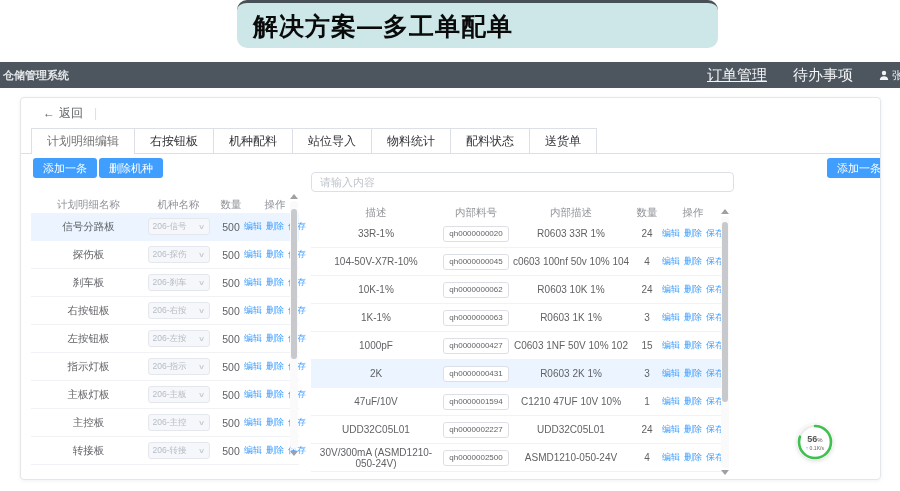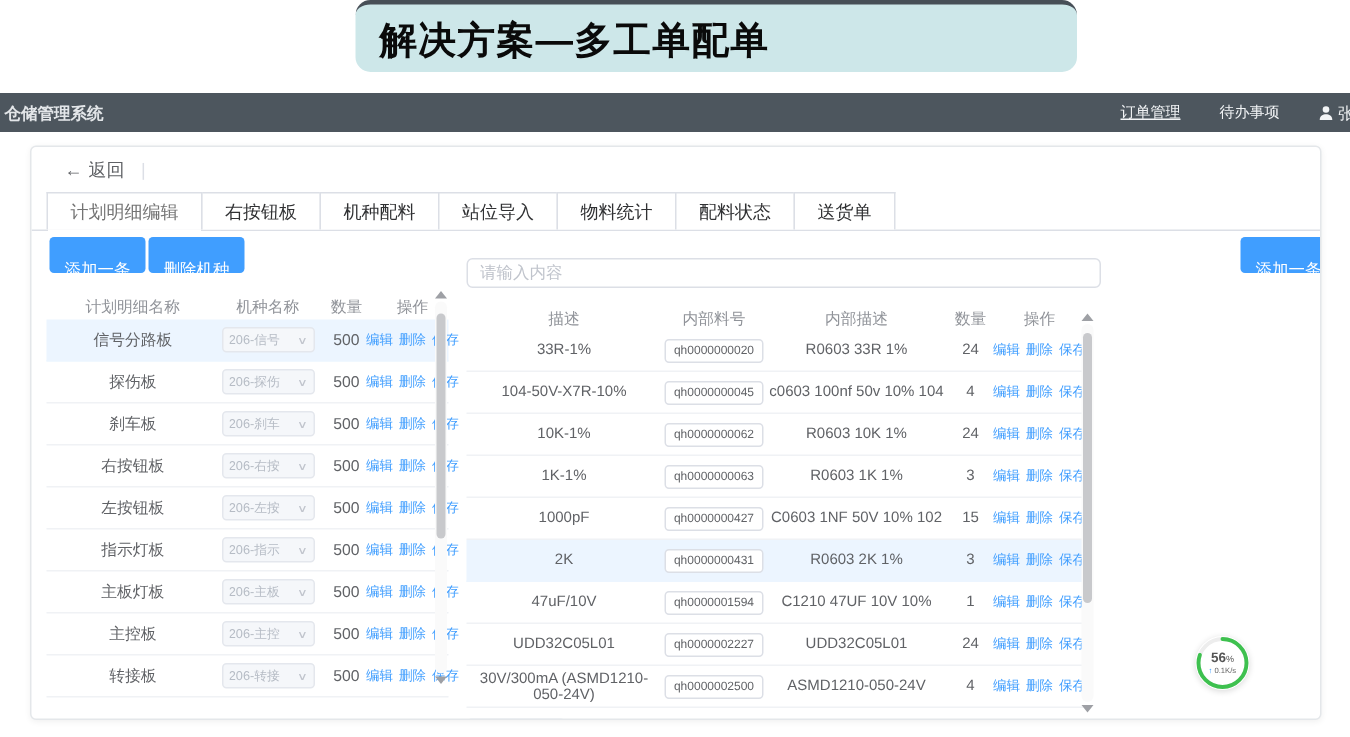--- a/index.html
+++ b/index.html
@@ -9,21 +9,21 @@
   
   .banner { position:absolute; left:237px; top:0; width:481px; height:48px;
             background:#cde7e9; border-radius:10px; border-top:3px solid #474f57; }
   .banner-title { display:block; padding:7px 0 0 16px; font-size:25px; font-weight:bold; color:#0a0a0a; letter-spacing:1px; }
 
   
   .topbar { position:absolute; left:0; top:62px; width:900px; height:26px; background:#4d565e;
             display:flex; align-items:center; justify-content:space-between; }
   .brand { color:#e3e6e9; font-size:11px; font-weight:bold; padding-left:3px; white-space:nowrap; }
   .topmenu { display:flex; align-items:center; gap:26px; padding-right:2px; }
-  .topmenu a { color:#f2f4f6; font-size:10px; text-decoration:none; cursor:pointer; white-space:nowrap; }
+  .topmenu a { color:#f2f4f6; font-size:15px; text-decoration:none; cursor:pointer; white-space:nowrap; }
   .topmenu a.underline { text-decoration:underline; }
   .topuser { display:flex; align-items:center; gap:3px; color:#f2f4f6; font-size:11px; margin-right:-5px; }
   .topuser svg { display:block; }
 
   
   .card { position:absolute; left:20px; top:97px; width:861px; height:383px; background:#fff;
           border:1px solid #e4e7ea; border-radius:4px; box-shadow:0 1px 4px rgba(0,0,0,0.06); overflow:hidden; }
 
   .crumb { position:absolute; left:22px; top:6px; display:flex; align-items:center; height:18px; }
   .back-link { color:#606266; font-size:12px; cursor:pointer; display:flex; align-items:center; gap:4px; }
@@ -31,21 +31,21 @@
   .crumb-title { color:#1f2d3d; font-size:13px; font-weight:bold; white-space:nowrap; }
 
   
   .tabs { position:absolute; left:0; top:30px; width:100%; height:26px; border-bottom:1px solid #dcdfe6; padding-left:10px; display:flex; }
   .tab { position:relative; height:25px; line-height:25px; padding:0 15px; font-size:12px; color:#303133;
          background:#fff; border:1px solid #dcdfe6; border-bottom:none; margin-right:-1px; cursor:pointer; white-space:nowrap; }
   .tab.active { color:#737373; z-index:2; }
   .tab.active::after { content:''; position:absolute; left:0; right:0; bottom:-1px; height:1px; background:#fff; }
 
   
-  .btn { position:absolute; height:20px; padding:12px 10px; background:#409eff; color:#fff; font-size:11px;
+  .btn { position:absolute; height:20px; padding:0 10px; background:#409eff; color:#fff; font-size:11px;
          border:none; border-radius:3px; cursor:pointer; line-height:20px; white-space:nowrap; }
   .btn-add-left   { left:12px;  top:60px; }
   .btn-del-model  { left:78px;  top:60px; }
   .btn-add-right  { left:806px; top:60px; }
 
   
   .ltable { position:absolute; left:10px; top:98px; width:268px; }
   .lhead { display:flex; height:17px; align-items:center; }
   .lhead span { font-size:10.5px; color:#909399; text-align:center; }
   .lc1 { width:115px; } .lc2 { width:65px; } .lc3 { width:40px; } .lc4 { width:48px; }

